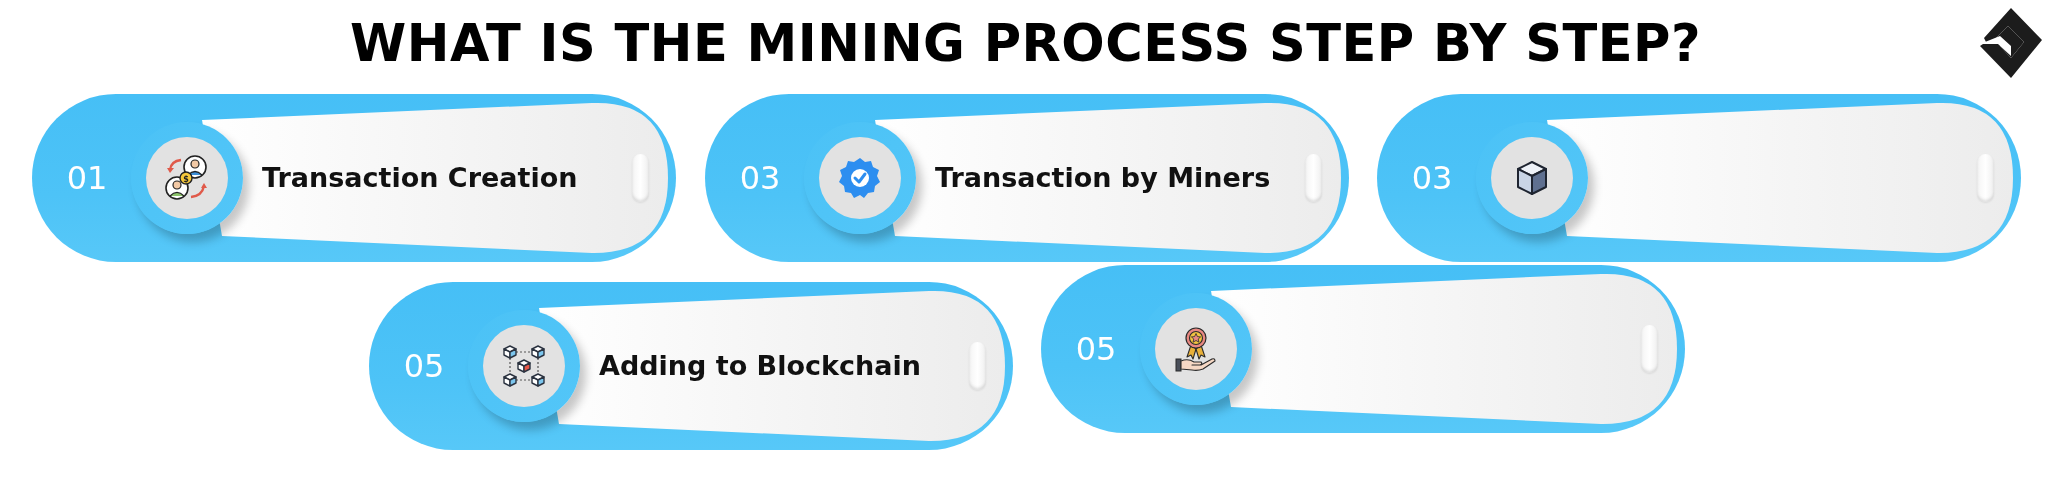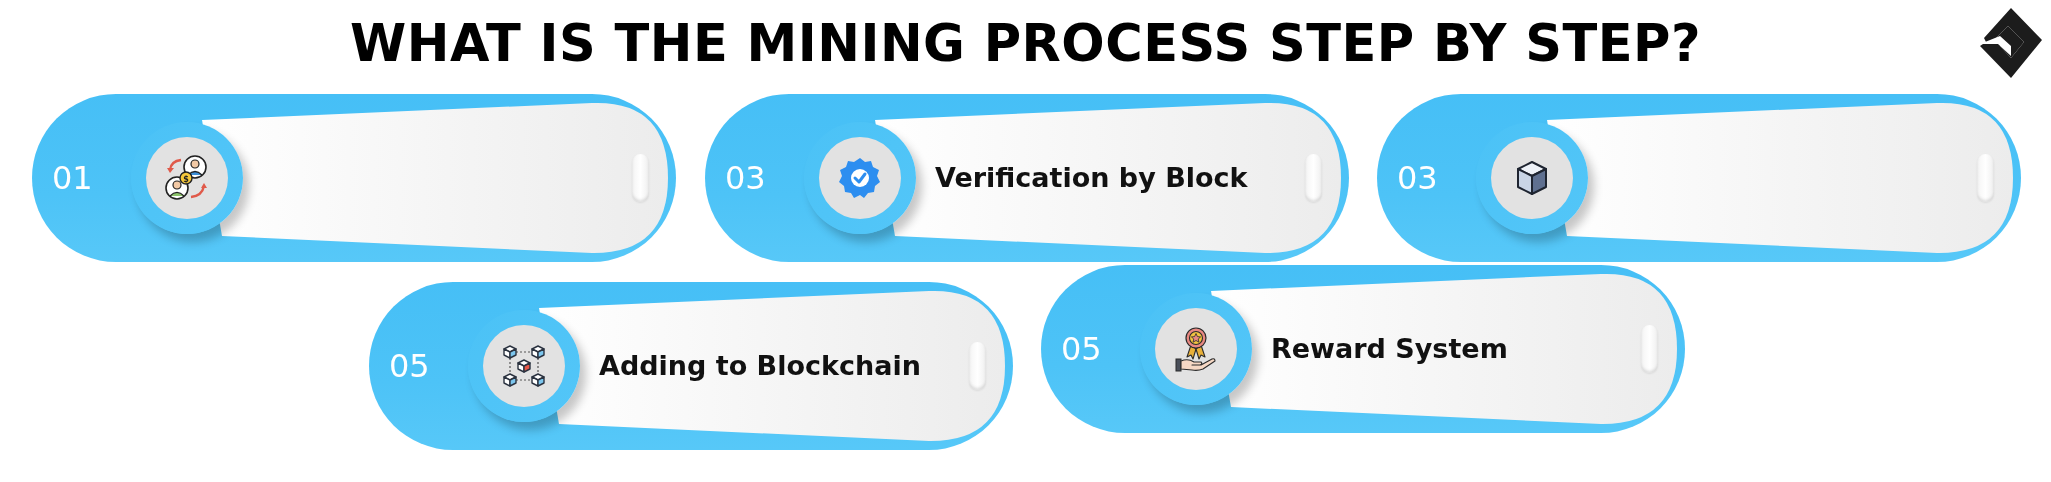--- a/index.html
+++ b/index.html
@@ -51,21 +51,21 @@
       position: absolute;
       left: 0; top: 0;
       width: 644px; height: 168px;
       overflow: visible;
     }
     .card .num {
       position: absolute;
       left: 20px;
       top: 58px;
       width: 70px;
-      text-align: left;
+      text-align: center;
       font-family: "DejaVu Sans", sans-serif;
       font-size: 32px;
       font-weight: 500;
       color: #ffffff;
       line-height: 52px;
     }
     .card .ring {
       position: absolute;
       left: 99px;
       top: 28px;
@@ -146,20 +146,21 @@
       <circle cx="16" cy="33" r="4" fill="#f2c9a5" stroke="#222" stroke-width="1.2"></circle>
       <path d="M9 44 Q16 37 23 44" fill="#8cc56b" stroke="#222" stroke-width="1.2"></path>
       <circle cx="25" cy="26" r="6" fill="#f5c83b" stroke="#222" stroke-width="1.4"></circle>
       <text x="25" y="29.5" font-size="8" text-anchor="middle" font-family="DejaVu Sans, sans-serif" font-weight="bold" fill="#222">$</text>
       <path d="M20 8 Q10 9 9 18" fill="none" stroke="#e05a4a" stroke-width="2.4"></path>
       <path d="M6 16 L9 21 L13 16 Z" fill="#e05a4a"></path>
       <path d="M30 45 Q41 44 43 34" fill="none" stroke="#e05a4a" stroke-width="2.4"></path>
       <path d="M40 36 L43 31 L46 36 Z" fill="#e05a4a"></path>
     </svg>
   </div>
+  <div class="label">Transaction Creation</div>
   <div class="slot"></div>
 </div>
 
 <div class="card" style="left:705px; top:94px;">
   <div class="pill"></div>
   <svg class="panel" viewBox="0 0 644 168">
     <defs>
       <linearGradient id="pg2" x1="0" x2="1" y1="0" y2="0">
         <stop offset="0" stop-color="#ffffff"></stop>
           <stop offset="1" stop-color="#ececec"></stop>
@@ -169,21 +170,21 @@
   </svg>
   <div class="num">03</div>
   <div class="ring"></div>
   <div class="disc">
     <svg viewBox="0 0 52 52">
       <path d="M26 6 L31 10 L37 9 L39 15 L45 18 L43 24 L46 30 L41 34 L40 40 L34 41 L30 46 L26 43 L20 46 L17 41 L11 40 L10 34 L5 30 L8 24 L6 18 L12 15 L14 9 L20 10 Z" fill="#2d8ef0"></path>
       <circle cx="26" cy="26" r="9" fill="#ffffff"></circle>
       <path d="M21 26 L25 30 L31 22" fill="none" stroke="#2d8ef0" stroke-width="3" stroke-linecap="round" stroke-linejoin="round"></path>
     </svg>
   </div>
-  <div class="label">Verification by Block</div>
+  <div class="label">Transaction by Miners</div>
   <div class="slot"></div>
 </div>
 
 <div class="card" style="left:1377px; top:94px;">
   <div class="pill"></div>
   <svg class="panel" viewBox="0 0 644 168">
     <defs>
       <linearGradient id="pg3" x1="0" x2="1" y1="0" y2="0">
         <stop offset="0" stop-color="#ffffff"></stop>
           <stop offset="1" stop-color="#ececec"></stop>
@@ -264,15 +265,14 @@
     <svg viewBox="0 0 52 52">
       <path d="M21 22 L17 34 L21 32 L23 36 L26 26 Z" fill="#e9b13a" stroke="#2b2b2b" stroke-width="1.1" stroke-linejoin="round"></path>
       <path d="M31 22 L35 34 L31 32 L29 36 L26 26 Z" fill="#e9b13a" stroke="#2b2b2b" stroke-width="1.1" stroke-linejoin="round"></path>
       <circle cx="26" cy="15" r="10" fill="#e98882" stroke="#2b2b2b" stroke-width="1.2"></circle>
       <circle cx="26" cy="15" r="6.5" fill="#f2c440" stroke="#2b2b2b" stroke-width="1.1"></circle>
       <path d="M26 10.5 L27.4 13.6 L30.6 13.9 L28.2 16 L29 19.2 L26 17.5 L23 19.2 L23.8 16 L21.4 13.9 L24.6 13.6 Z" fill="#e98882" stroke="#2b2b2b" stroke-width="0.8"></path>
       <rect x="6" y="36" width="5" height="12" fill="#4a4f5a" stroke="#2b2b2b" stroke-width="1"></rect>
       <path d="M11 38 Q18 35 24 39 L31 39 Q33 41 30 42 L22 42 L31 42 L42 36 Q45 35 45 38 L33 46 Q28 48 22 47 L11 46 Z" fill="#f6d8c4" stroke="#2b2b2b" stroke-width="1.1" stroke-linejoin="round"></path>
     </svg>
   </div>
-  <div class="label">Reward System</div>
   <div class="slot"></div>
 </div>
 
 </body></html>

